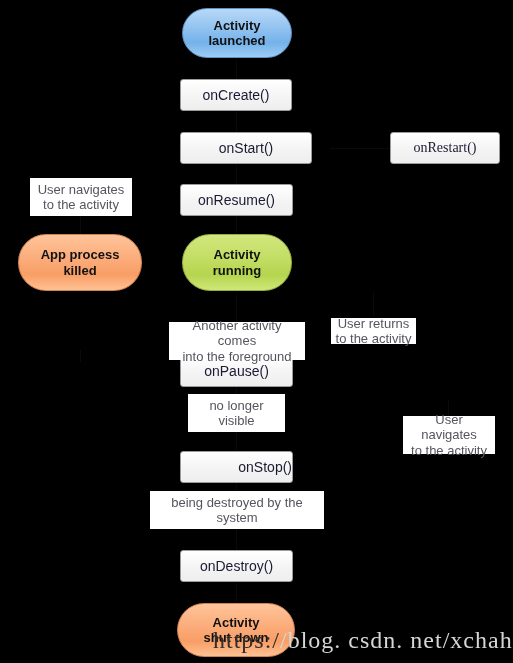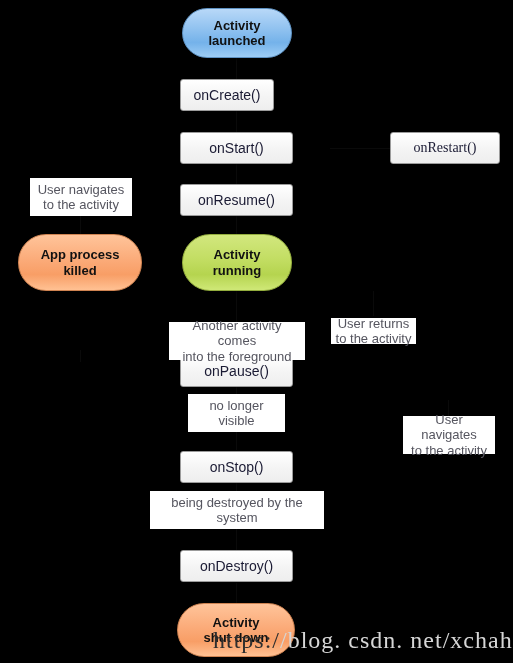--- a/index.html
+++ b/index.html
@@ -129,41 +129,41 @@
     </div>
   </div>
 
   <div class="node pill pill-orange" style="left:177px; top:603px; width:118px; height:54px;">
     <div>
       <div>Activity</div>
       <div>shut down</div>
     </div>
   </div>
 
-  <div class="node callback" style="left:180px; top:79px; width:94px; height:32px;">
+  <div class="node callback" style="left:180px; top:79px; width:112px; height:32px;">
     <span>onCreate()</span>
   </div>
 
-  <div class="node callback" style="left:180px; top:132px; width:113px; height:32px;justify-content:center;">
+  <div class="node callback" style="left:180px; top:132px; width:132px; height:32px;justify-content:center;">
     <span>onStart()</span>
   </div>
 
   <div class="node callback" style="left:180px; top:184px; width:113px; height:32px;">
     <span>onResume()</span>
   </div>
 
   <div class="node callback" style="left:390px; top:132px; width:110px; height:32px;font-family:Liberation Serif, serif;">
     <span>onRestart()</span>
   </div>
 
   <div class="node callback" style="left:180px; top:355px; width:113px; height:32px;">
     <span>onPause()</span>
   </div>
 
-  <div class="node callback" style="left:180px; top:451px; width:113px; height:32px;">
+  <div class="node callback" style="left:180px; top:451px; width:113px; height:32px;justify-content:flex-end;">
     <span>onStop()</span>
   </div>
 
   <div class="node callback" style="left:180px; top:550px; width:113px; height:32px;">
     <span>onDestroy()</span>
   </div>
 
   <div class="node label" style="left:30px; top:178px; width:102px; height:38px;">
     <div>
       <div>User navigates</div>

